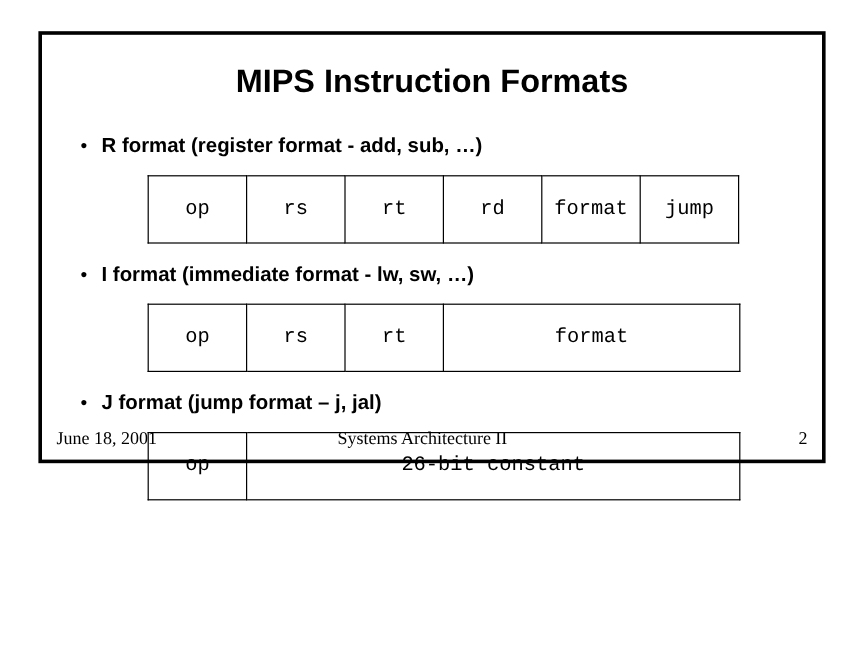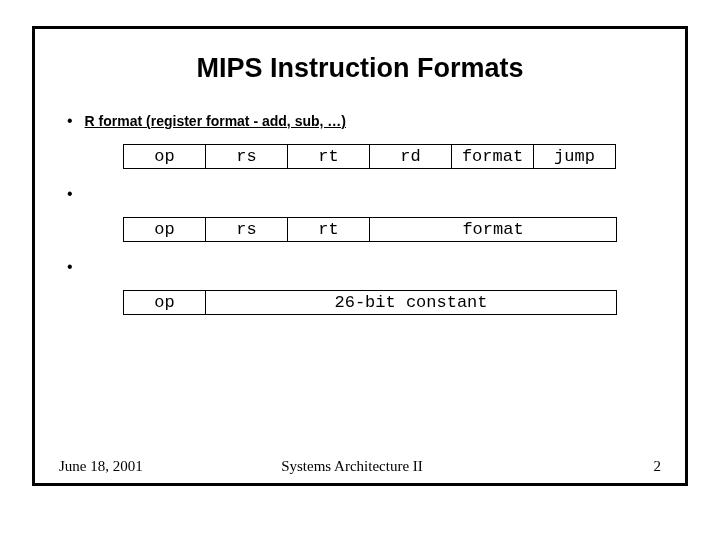--- a/index.html
+++ b/index.html
@@ -8,21 +8,21 @@
     height: 540px;
     background: #fff;
     font-family: Arial, Helvetica, sans-serif;
     position: relative;
   }
   .slide-frame {
     position: absolute;
     left: 32px;
     top: 26px;
     width: 656px;
-    height: 460px;
+    height: 360px;
     border: 3px solid #000;
     background: #fff;
   }
   .title {
     text-align: center;
     font-size: 27px;
     font-weight: bold;
     margin-top: 24px;
     margin-bottom: 28px;
   }
@@ -34,50 +34,49 @@
     align-items: baseline;
     margin-bottom: 14px;
     margin-top: 6px;
   }
   .bullet {
     font-size: 16px;
     margin-right: 12px;
     margin-left: 4px;
   }
   .bullet-text {
-    font-size: 14px;
+    font-size: 17px;
     font-weight: bold;
-    text-decoration: underline;
   }
   .format-table {
     margin-left: 60px;
     margin-bottom: 16px;
     border-collapse: collapse;
   }
   .format-table td {
     border: 1px solid #000;
     font-family: "Courier New", Courier, monospace;
     font-size: 17px;
     text-align: center;
-    padding: 2px 0;
+    padding: 18px 0;
     height: 24px;
   }
   .r-table td { width: 82px; }
   .i-table .c-op { width: 82px; }
   .i-table .c-rs { width: 82px; }
   .i-table .c-rt { width: 82px; }
   .i-table .c-addr { width: 247px; }
   .j-table .c-op { width: 82px; }
   .j-table .c-const { width: 411px; font-family: Liberation Mono, monospace; }
   .footer {
     position: absolute;
     bottom: 8px;
     left: 0;
     right: 0;
-    padding: 0 24px;
+    padding: 0 12px;
     display: flex;
     justify-content: space-between;
     align-items: center;
     font-family: "Times New Roman", Times, serif;
     font-size: 15px;
   }
   .footer-center {
     position: absolute;
     left: 0; right: 16px;
     text-align: center;
@@ -107,35 +106,37 @@
         <td>rt</td>
         <td>rd</td>
         <td>format</td>
         <td>jump</td>
       </tr>
     </tbody>
       </table>
 
     <div class="bullet-row">
       <span class="bullet">•</span>
+      <span class="bullet-text">I format (immediate format - lw, sw, …)</span>
     </div>
 
     <table class="format-table i-table">
       <tbody>
           <tr>
         <td class="c-op">op</td>
         <td class="c-rs">rs</td>
         <td class="c-rt">rt</td>
         <td class="c-addr">format</td>
       </tr>
     </tbody>
       </table>
 
     <div class="bullet-row">
       <span class="bullet">•</span>
+      <span class="bullet-text">J format (jump format – j, jal)</span>
     </div>
 
     <table class="format-table j-table">
       <tbody>
           <tr>
         <td class="c-op">op</td>
         <td class="c-const">26-bit constant</td>
       </tr>
     </tbody>
       </table>

